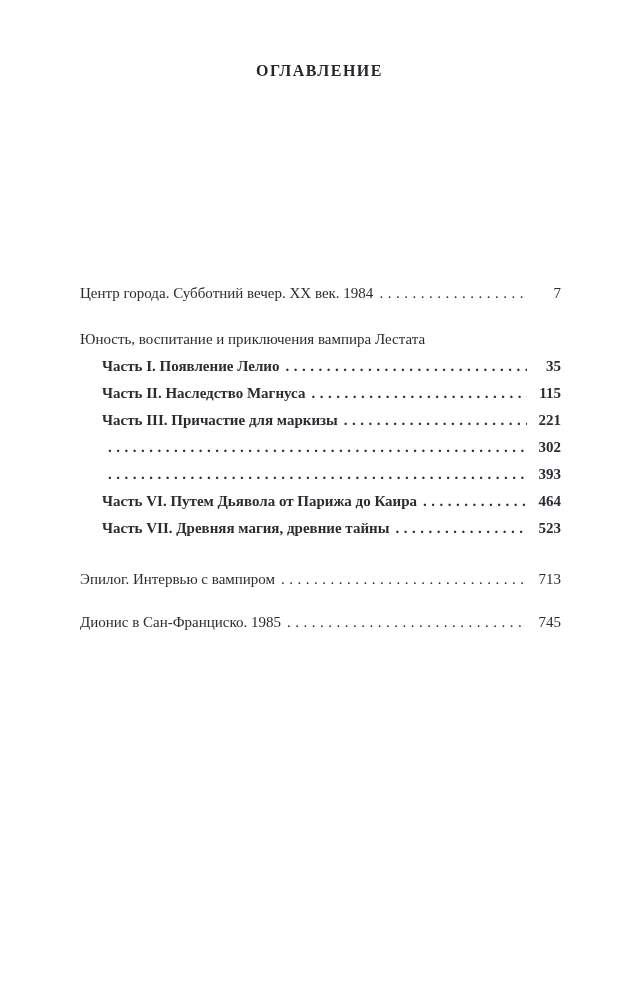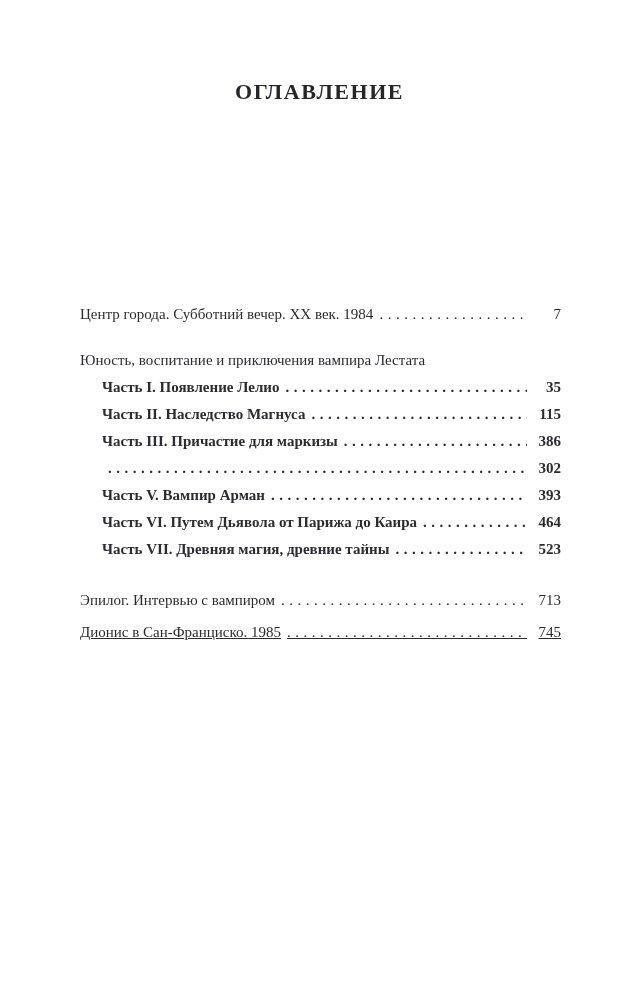--- a/index.html
+++ b/index.html
@@ -10,23 +10,23 @@
     width: 639px;
     height: 1000px;
     background: var(--paper, #ffffff);
     color: var(--ink, #2c2b31);
     font-family: "Liberation Serif", "DejaVu Serif", serif;
     overflow: hidden;
   }
 
   .toc-title {
     margin: 0;
-    padding-top: 81px;
+    padding-top: 60px;
     text-align: center;
-    font-size: 22px;
+    font-size: 16px;
     line-height: 22px;
     font-weight: 700;
     letter-spacing: 1.5px;
     color: var(--ink-strong, #26252b);
   }
 
   .toc {
     margin: 198px 78px 0 80px;
     font-size: 15px;
   }
@@ -55,21 +55,21 @@
   .pagenum {
     flex: 0 0 auto;
     min-width: 32px;
     text-align: right;
   }
 
   .indent { padding-left: 22px; font-weight: bold; }
 
   .gap-section { margin-top: 19px; }
   .gap-epilog  { margin-top: 24px; }
-  .gap-last    { margin-top: 5px; text-decoration: underline; }
+  .gap-last    { margin-top: 16px; }
 </style>
 </head>
 <body>
 
 <div class="page">
 
   <h1 class="toc-title">ОГЛАВЛЕНИЕ</h1>
 
   <div class="toc">
 
@@ -91,30 +91,29 @@
 
     <div class="row indent">
       <span class="label">Часть II. Наследство Магнуса</span>
       <span class="leader"></span>
       <span class="pagenum">115</span>
     </div>
 
     <div class="row indent">
       <span class="label">Часть III. Причастие для маркизы</span>
       <span class="leader"></span>
-      <span class="pagenum">386</span>
+      <span class="pagenum">221</span>
     </div>
 
     <div class="row indent">
       <span class="leader"></span>
       <span class="pagenum">302</span>
     </div>
 
     <div class="row indent">
-      <span class="label">Часть V. Вампир Арман</span>
       <span class="leader"></span>
       <span class="pagenum">393</span>
     </div>
 
     <div class="row indent">
       <span class="label">Часть VI. Путем Дьявола от Парижа до Каира</span>
       <span class="leader"></span>
       <span class="pagenum">464</span>
     </div>
 

